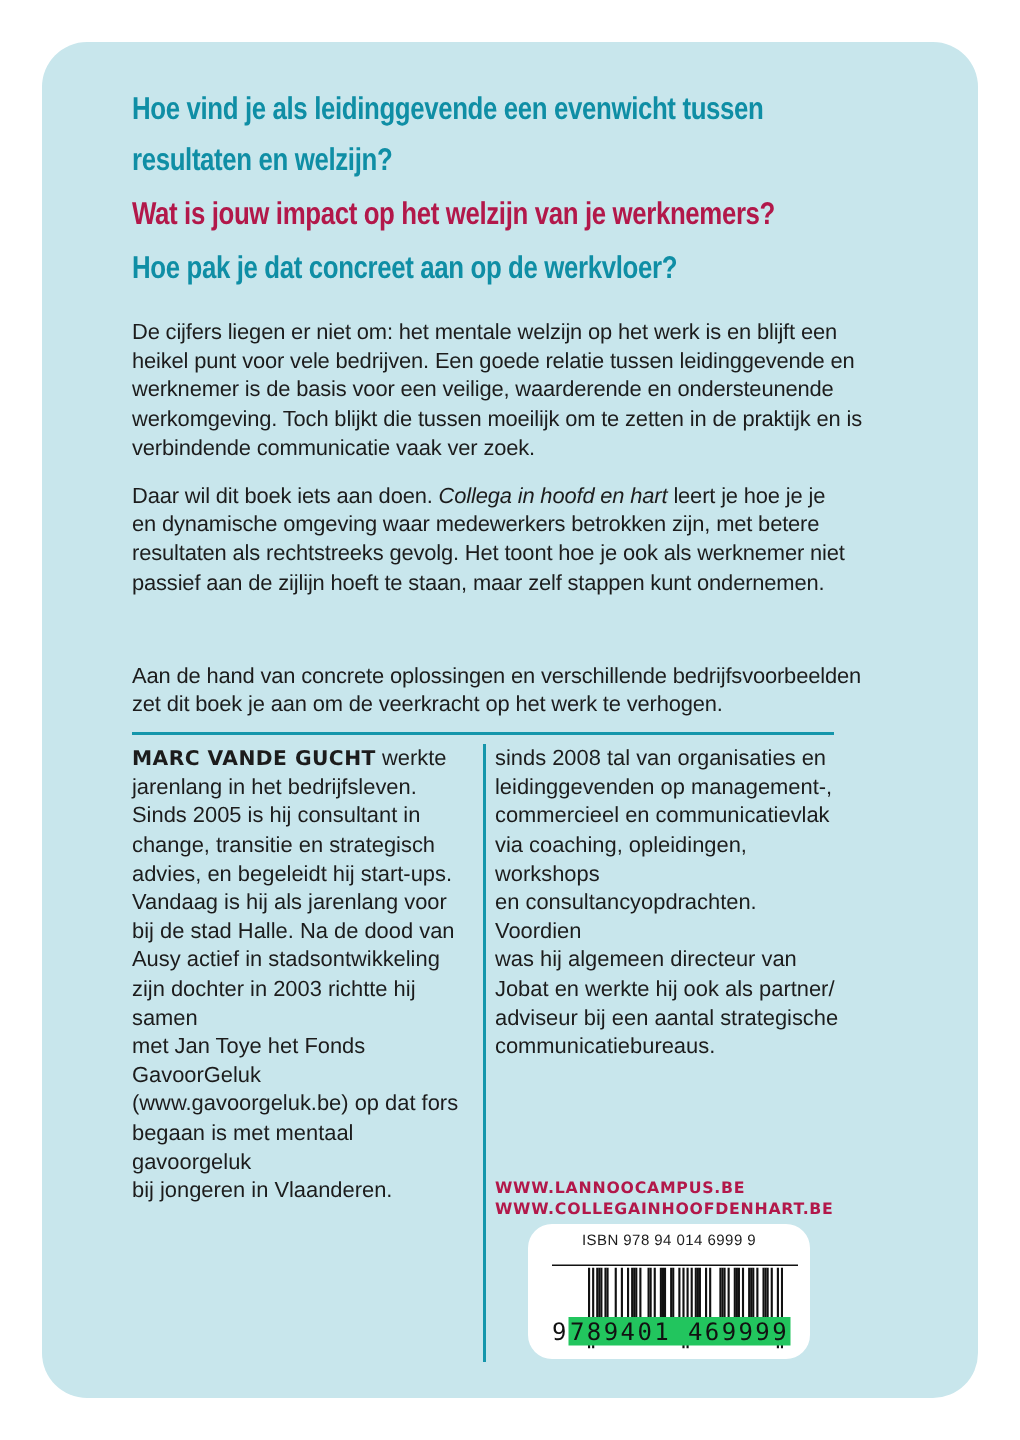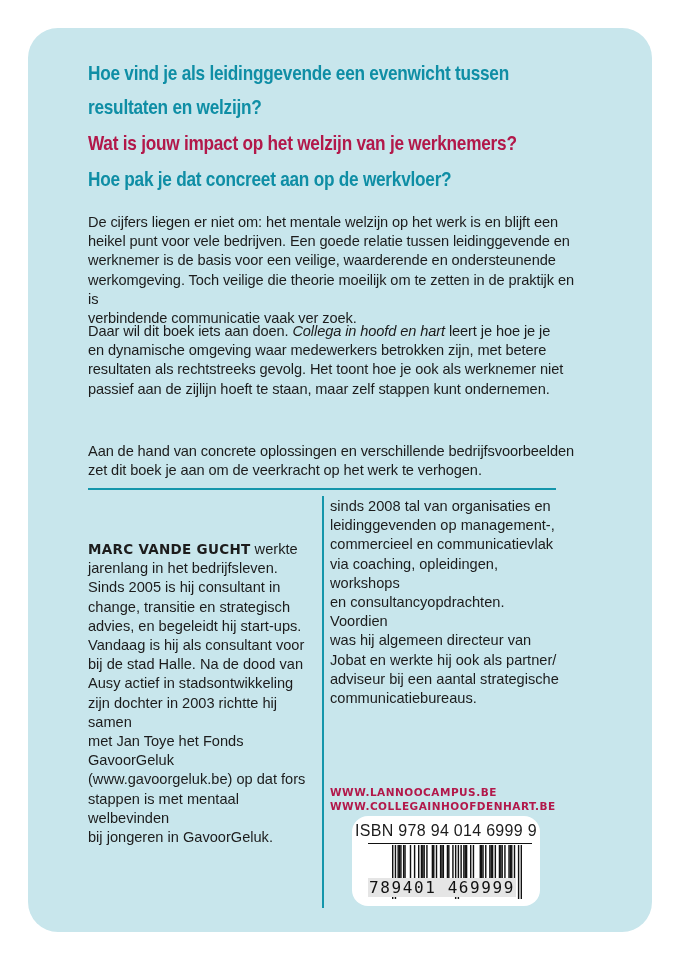--- a/index.html
+++ b/index.html
@@ -20,44 +20,44 @@
     .body {
       position: absolute; left: 88px; width: 500px; color: #1c1c1c;
       font-size: 14.6px; line-height: 19.2px; letter-spacing: -0.1px;
     }
     .p1 { top: 213px; }
     .p2 { top: 322px; }
     .p3 { top: 442px; }
     .hr { position: absolute; left: 88px; top: 488px; width: 468px; height: 2px; background: #1496ab; }
     .vr { position: absolute; left: 322px; top: 496px; width: 2px; height: 412px; background: #1496ab; }
     .bio { position: absolute; width: 230px; color: #1c1c1c; font-size: 14.6px; line-height: 19.2px; }
-    .bio1 { left: 88px; top: 497px; margin-top: 43px; }
+    .bio1 { left: 88px; top: 497px; }
     .bio2 { left: 330px; top: 497px; }
     .name { font-weight: 900; letter-spacing: 0.3px; font-family: "DejaVu Sans", sans-serif; font-size: 13.5px; }
     .urls {
       position: absolute; left: 330px; top: 785px; width: 210px; text-align: left;
       color: #b2184a; font-weight: bold; font-size: 10.5px; line-height: 14px; letter-spacing: 0.5px;
       font-family: "DejaVu Sans", sans-serif;
     }
     .isbnbox {
       position: absolute; left: 352px; top: 816px; width: 188px; height: 90px;
       background: #ffffff; border-radius: 16px;
     }
     .isbn-text {
       position: absolute; left: 0; top: 6px; width: 188px; text-align: center;
-      font-size: 16px; color: #1c1c1c; letter-spacing: 0.3px;
+      font-size: 10px; color: #1c1c1c; letter-spacing: 0.3px;
     }
     .isbn-line { position: absolute; left: 16px; top: 27px; width: 164px; height: 1px; background: #111; }
     .barcode { position: absolute; left: 40px; top: 29px; width: 130px; height: 54px; }
     .barcode-digits {
       position: absolute; left: 16px; top: 62px; width: 164px;
       font-family: "DejaVu Sans Mono", monospace; font-size: 16px; color: #111; letter-spacing: 1.6px;
     }
     .first-digit { position: absolute; left: 0; }
-    .rest-digits { position: absolute; left: 0; background: #e5e5e5; padding: 0 1px; }
+    .rest-digits { position: absolute; left: 11px; background: #22c55e; padding: 0 1px; }
   </style>
 </head>
 <body>
 
 <div class="panel"></div>
 
 <div class="q q1">
   <div>Hoe vind je als leidinggevende een evenwicht tussen</div>
   <div>resultaten en welzijn?</div>
 </div>
@@ -65,21 +65,21 @@
   <div>Wat is jouw impact op het welzijn van je werknemers?</div>
 </div>
 <div class="q q3">
   <div>Hoe pak je dat concreet aan op de werkvloer?</div>
 </div>
 
 <div class="body p1">
   <div>De cijfers liegen er niet om: het mentale welzijn op het werk is en blijft een</div>
   <div>heikel punt voor vele bedrijven. Een goede relatie tussen leidinggevende en</div>
   <div>werknemer is de basis voor een veilige, waarderende en ondersteunende</div>
-  <div>werkomgeving. Toch veilige die theorie moeilijk om te zetten in de praktijk en is</div>
+  <div>werkomgeving. Toch blijkt die tussen moeilijk om te zetten in de praktijk en is</div>
   <div>verbindende communicatie vaak ver zoek.</div>
 </div>
 
 <div class="body p2">
   <div><span>Daar wil dit boek iets aan doen. </span><em>Collega in hoofd en hart</em><span> leert je hoe je je</span></div>
   <div>en dynamische omgeving waar medewerkers betrokken zijn, met betere</div>
   <div>resultaten als rechtstreeks gevolg. Het toont hoe je ook als werknemer niet</div>
   <div>passief aan de zijlijn hoeft te staan, maar zelf stappen kunt ondernemen.</div>
 </div>
 
@@ -90,28 +90,28 @@
 
 <div class="hr"></div>
 <div class="vr"></div>
 
 <div class="bio bio1">
   <div><span class="name">MARC VANDE GUCHT</span><span> werkte</span></div>
   <div>jarenlang in het bedrijfsleven.</div>
   <div>Sinds 2005 is hij consultant in</div>
   <div>change, transitie en strategisch</div>
   <div>advies, en begeleidt hij start-ups.</div>
-  <div>Vandaag is hij als consultant voor</div>
+  <div>Vandaag is hij als jarenlang voor</div>
   <div>bij de stad Halle. Na de dood van</div>
   <div>Ausy actief in stadsontwikkeling</div>
   <div>zijn dochter in 2003 richtte hij samen</div>
   <div>met Jan Toye het Fonds GavoorGeluk</div>
   <div>(www.gavoorgeluk.be) op dat fors</div>
-  <div>stappen is met mentaal welbevinden</div>
-  <div>bij jongeren in GavoorGeluk.</div>
+  <div>begaan is met mentaal gavoorgeluk</div>
+  <div>bij jongeren in Vlaanderen.</div>
 </div>
 
 <div class="bio bio2">
   <div>sinds 2008 tal van organisaties en</div>
   <div>leidinggevenden op management-,</div>
   <div>commercieel en communicatievlak</div>
   <div>via coaching, opleidingen, workshops</div>
   <div>en consultancyopdrachten. Voordien</div>
   <div>was hij algemeen directeur van</div>
   <div>Jobat en werkte hij ook als partner/</div>

